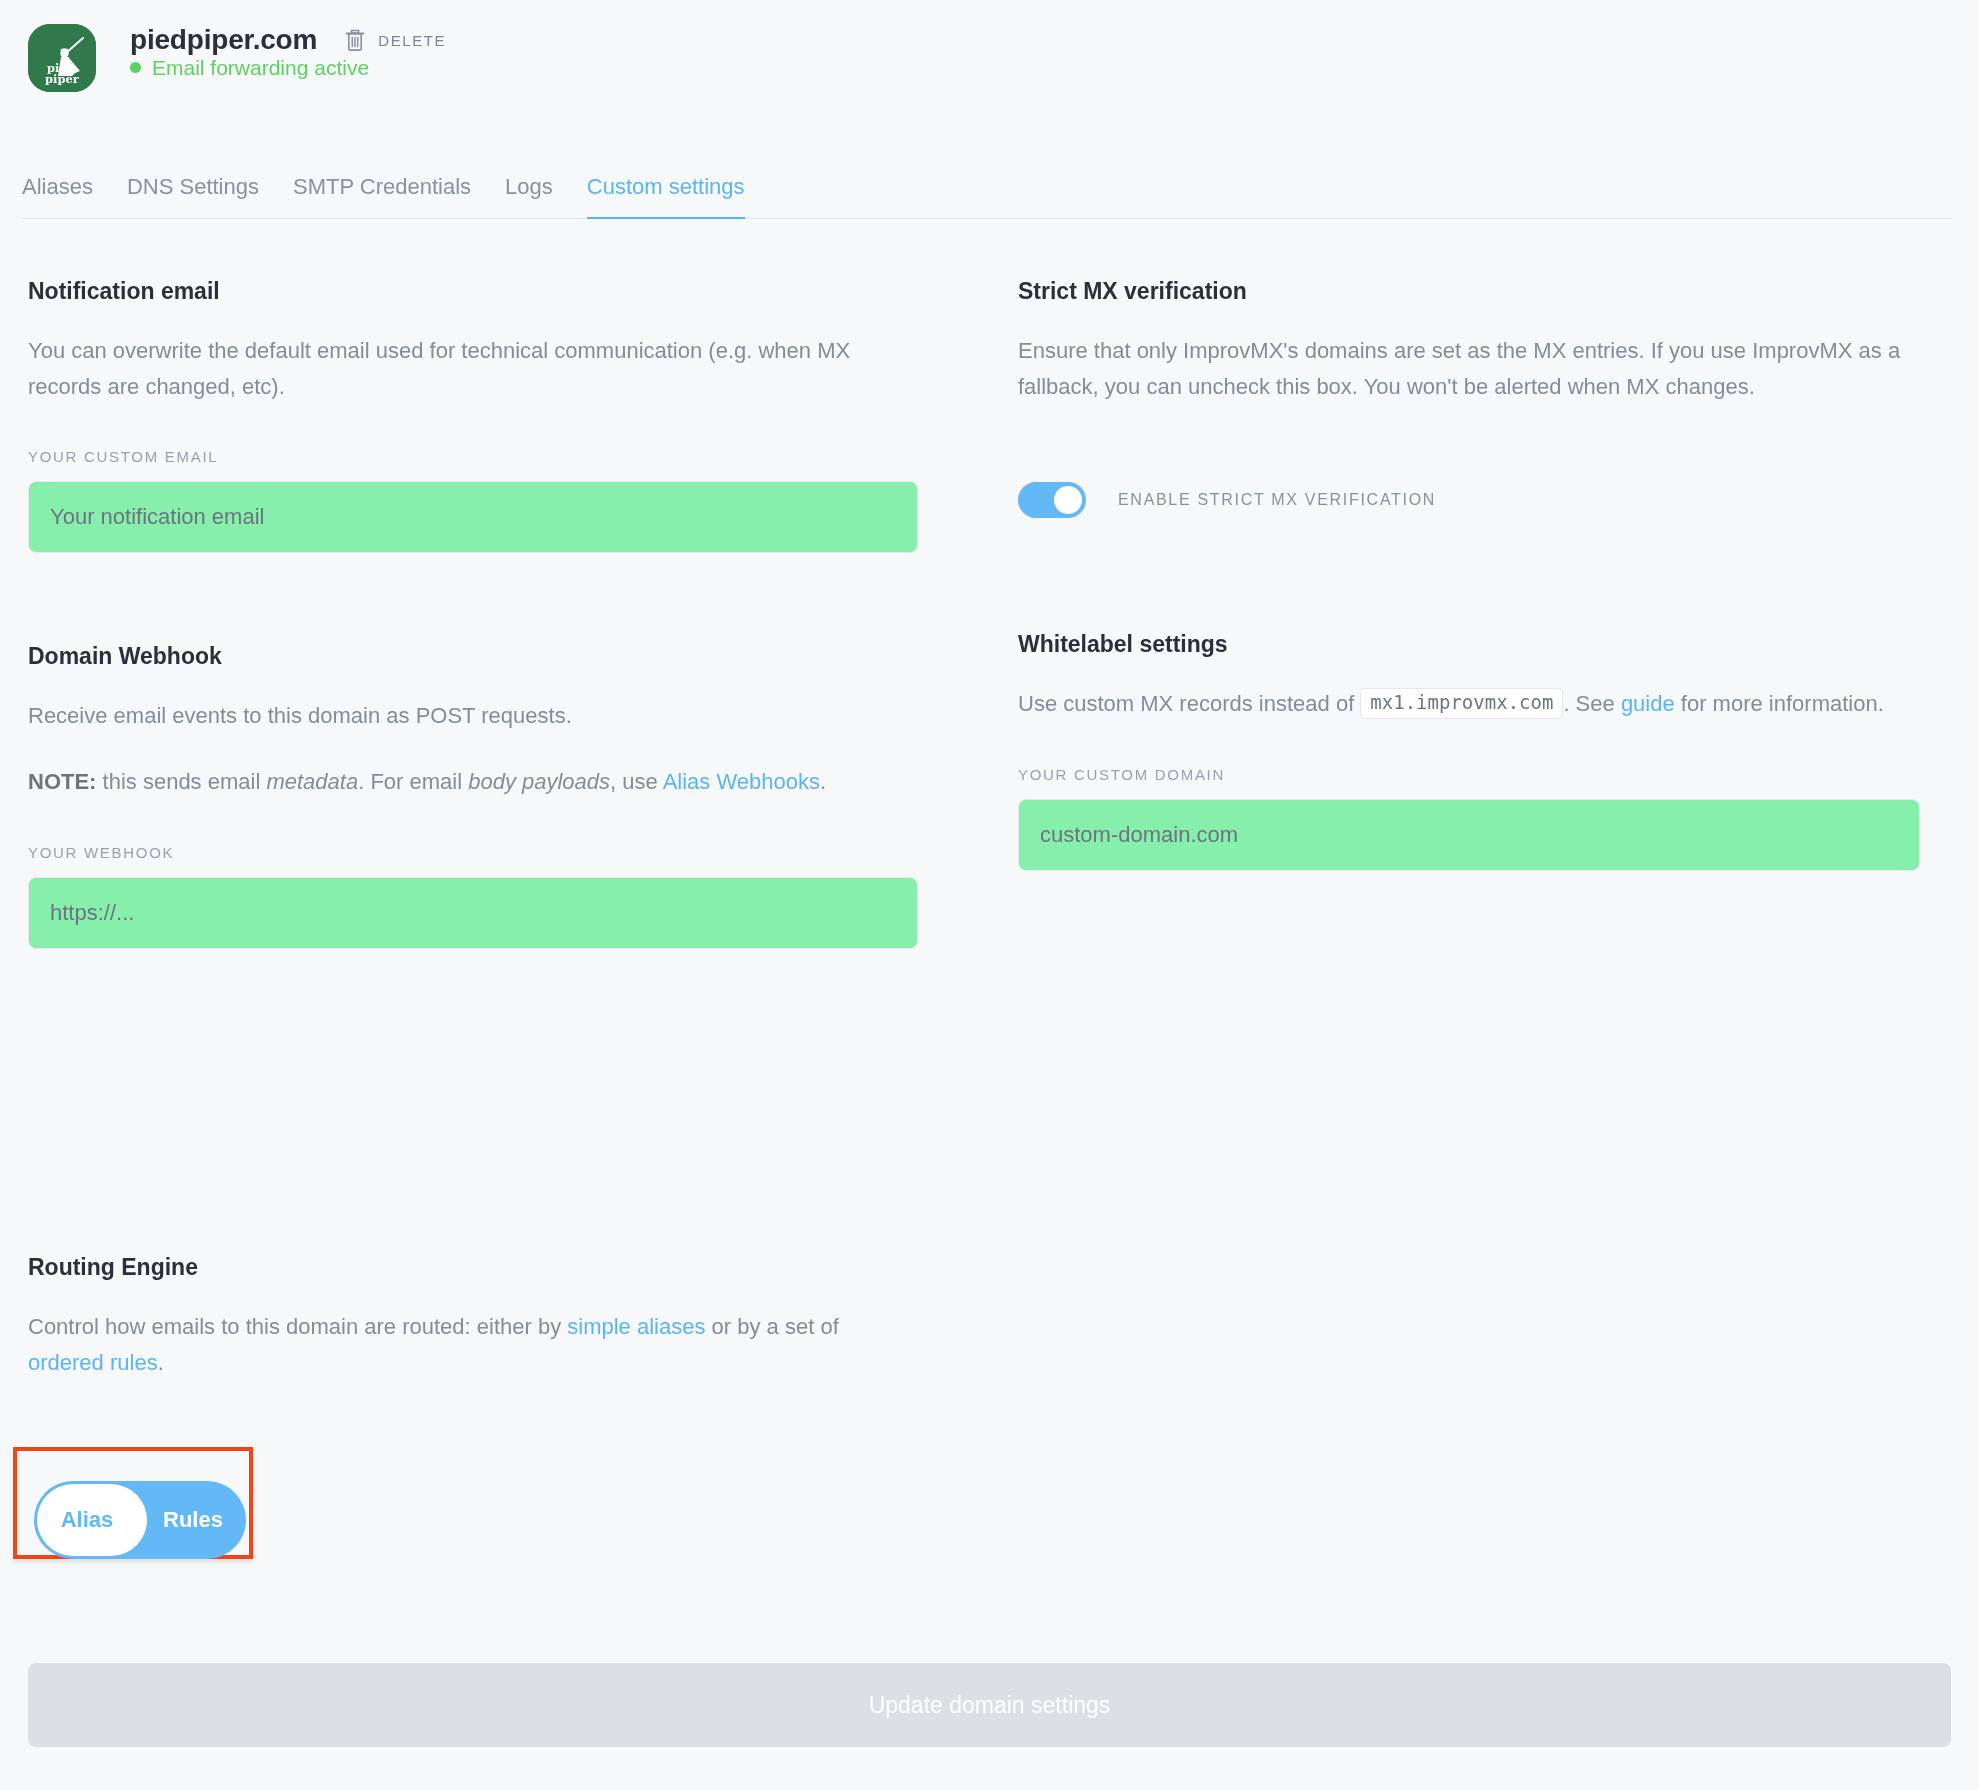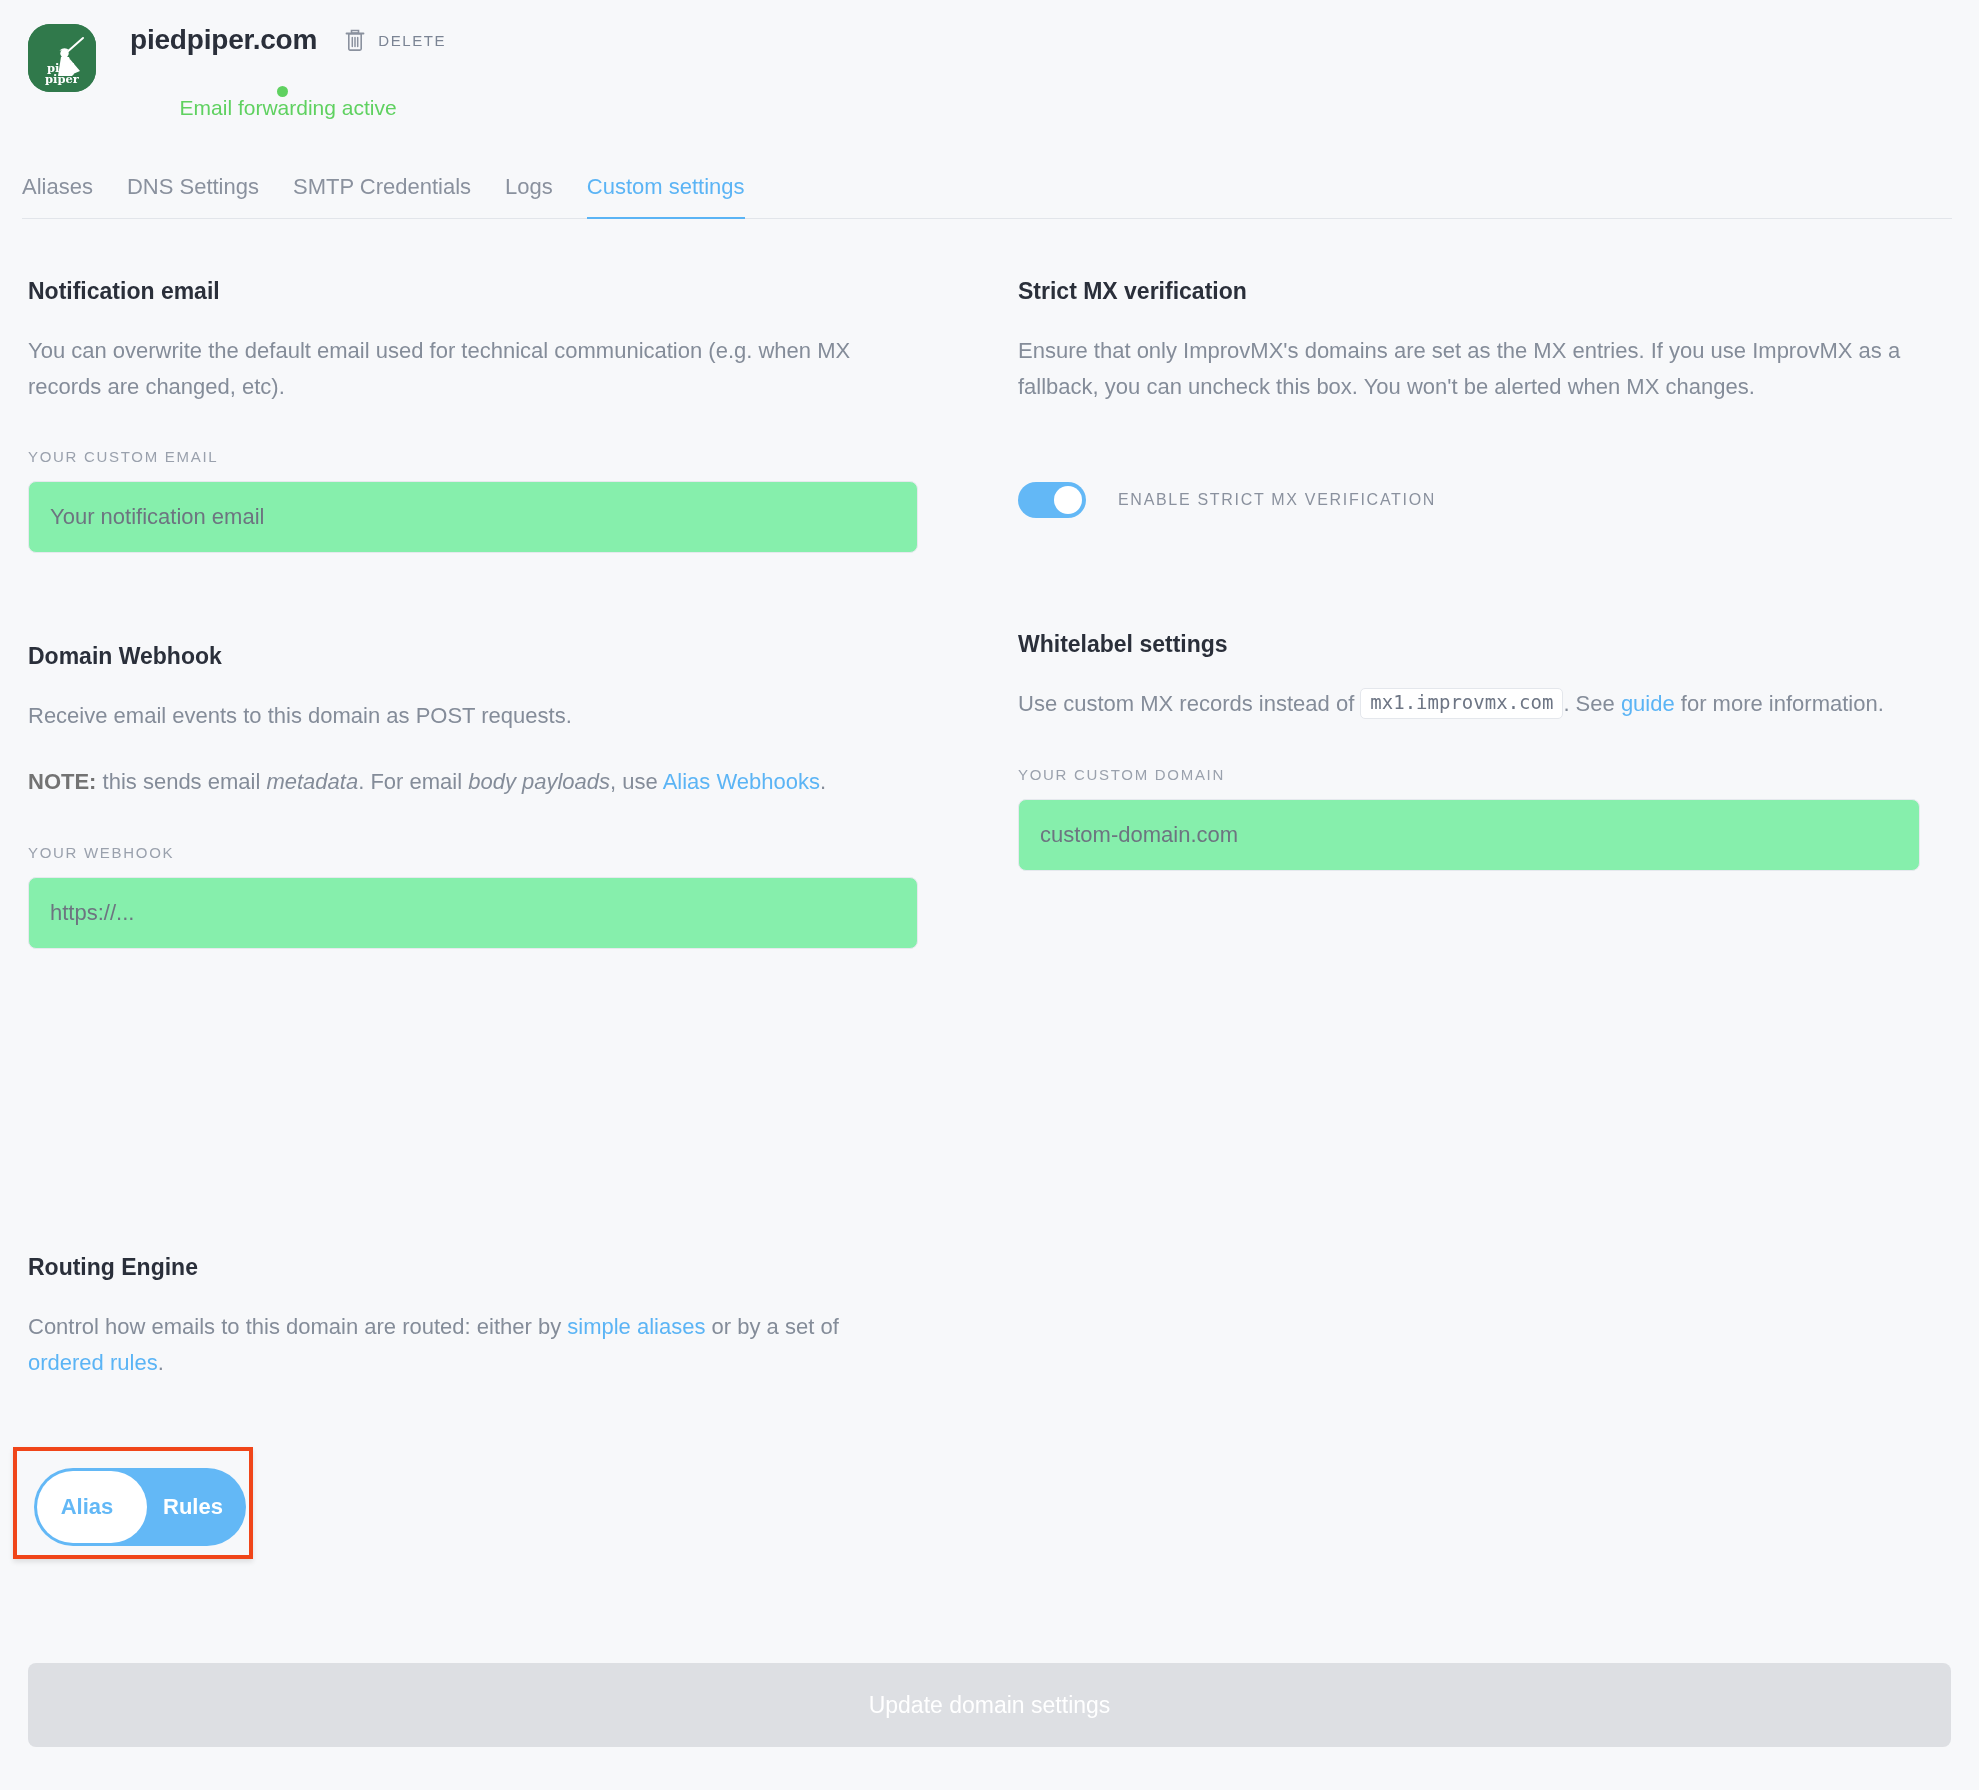--- a/index.html
+++ b/index.html
@@ -56,22 +56,21 @@
   .delete-label {
     font-size: 15px;
     letter-spacing: 1.6px;
     color: #7b8494;
     margin-left: 12px;
     font-weight: 400;
   }
   .status-row {
     display: flex;
     align-items: center;
-    margin-top: 32px;
-    flex-direction: column;
+    margin-top: 3px;
   }
   .status-dot {
     width: 11px;
     height: 11px;
     border-radius: 50%;
     background: #5fd160;
     margin-right: 11px;
   }
   .status-text {
     font-size: 21px;
@@ -205,21 +204,21 @@
     top: 1447px;
     width: 240px;
     height: 112px;
     border: 4px solid #f04519;
     background: #f7f8fa;
     box-shadow: 0 3px 5px rgba(0,0,0,0.10);
   }
   .segmented {
     position: absolute;
     left: 17px;
-    top: 17px;
+    top: 30px;
     width: 212px;
     height: 78px;
     border-radius: 39px;
     background: #63b8f6;
     display: flex;
     align-items: center;
     cursor: pointer;
     overflow: hidden;
   }
   .segmented .seg-knob {

